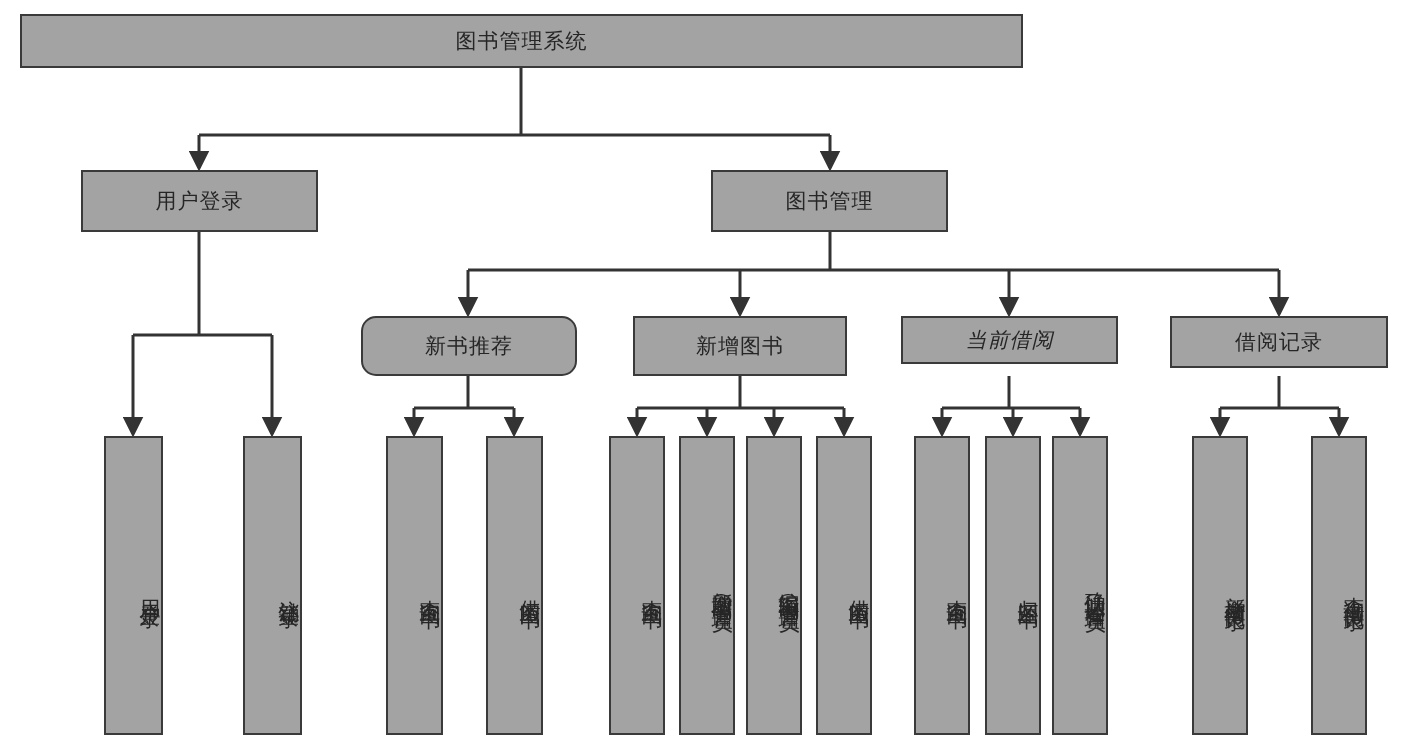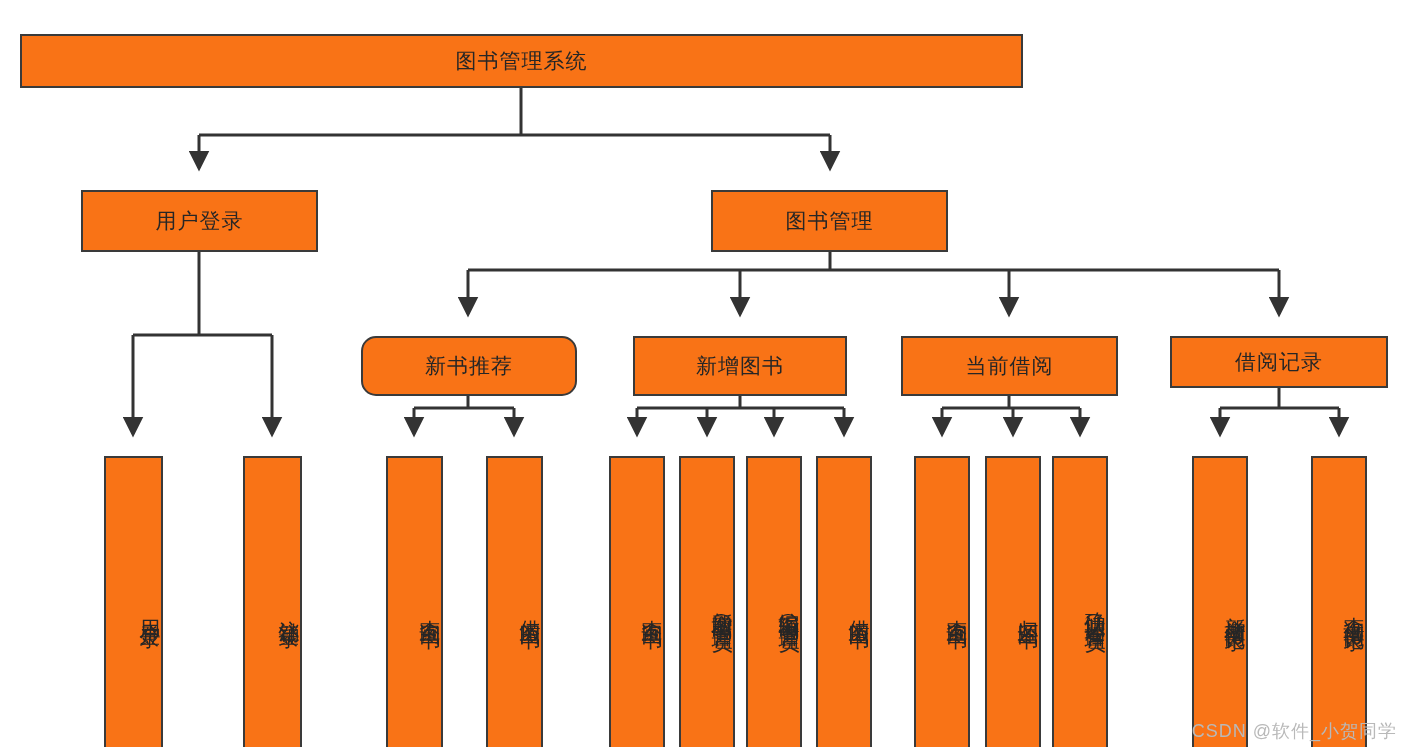--- a/index.html
+++ b/index.html
@@ -21,27 +21,26 @@
     position: absolute;
     left: 0;
     top: 0;
     width: 1405px;
     height: 747px;
     pointer-events: none;
   }
   .node {
     position: absolute;
     box-sizing: border-box;
-    background: #f97316;
+    background: #a3a3a3;
     border: 2px solid #3a3a3a;
     display: flex;
     align-items: center;
     justify-content: center;
     color: #262626;
-    margin-top: 20px;
   }
   .node-h {
     font-size: 21px;
     letter-spacing: 1px;
     white-space: nowrap;
   }
   .node-v {
     writing-mode: vertical-rl;
     text-orientation: upright;
     font-size: 21px;
@@ -132,21 +131,21 @@
   <div class="node node-h" style="left: 711px; top: 170px; width: 237px; height: 62px;">
     <span>图书管理</span>
   </div>
 
   <div class="node node-h" style="left: 361px; top: 316px; width: 216px; height: 60px; border-radius: 15px;">
     <span>新书推荐</span>
   </div>
   <div class="node node-h" style="left: 633px; top: 316px; width: 214px; height: 60px;">
     <span>新增图书</span>
   </div>
-  <div class="node node-h" style="left: 901px; top: 316px; width: 217px; height: 60px;">
+  <div class="node node-h" style="left: 901px; top: 316px; width: 217px; height: 48px; font-style: italic;">
     <span>当前借阅</span>
   </div>
   <div class="node node-h" style="left: 1170px; top: 316px; width: 218px; height: 52px;">
     <span>借阅记录</span>
   </div>
 
   <div class="node node-v" style="left: 104px; top: 436px; width: 59px; height: 299px;">
     <span>用户登录</span>
   </div>
   <div class="node node-v" style="left: 243px; top: 436px; width: 59px; height: 299px;">
@@ -179,14 +178,13 @@
   <div class="node node-v" style="left: 1052px; top: 436px; width: 56px; height: 299px;">
     <span>确认归还（管理员）</span>
   </div>
   <div class="node node-v" style="left: 1192px; top: 436px; width: 56px; height: 299px;">
     <span>新增借阅记录</span>
   </div>
   <div class="node node-v" style="left: 1311px; top: 436px; width: 56px; height: 299px;">
     <span>查询借阅记录</span>
   </div>
 
-  <div id="watermark">CSDN @软件_小贺同学</div>
 </div>
 
 </body></html>

